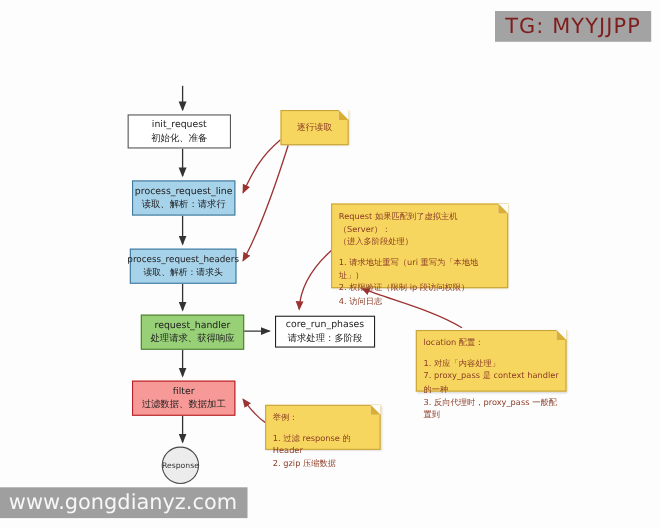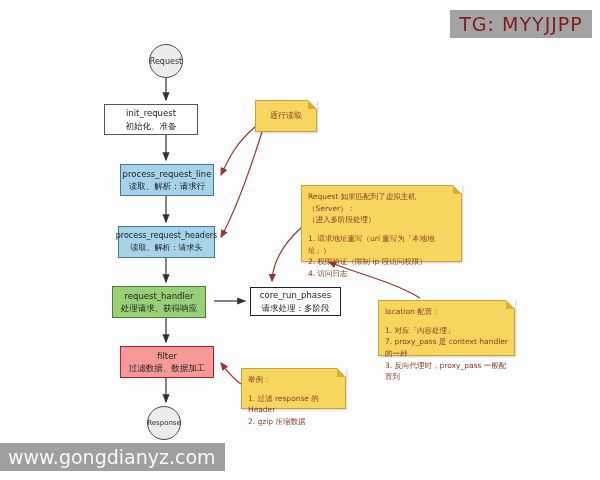--- a/index.html
+++ b/index.html
@@ -23,24 +23,24 @@
     font-size:8px; color:#333;
   }
   #circle-request  { left:149px; top:44px;  }
   #circle-response { left:147px; top:406px; font-size:7px; }
 
   .node {
     position:absolute; box-sizing:border-box; border:1px solid #555;
     display:flex; flex-direction:column; align-items:center; justify-content:center;
     text-align:center; font-size:8.5px; line-height:1.45; color:#222;
   }
-  #node-init    { left:104px; top:104px; width:94px; height:31px; background:#ffffff; border-color:#555555; }
+  #node-init    { left:116px; top:104px; width:94px; height:31px; background:#ffffff; border-color:#555555; }
   #node-line    { left:120px; top:164px; width:94px; height:32px; background:#A6D2EA; border-color:#41789C; }
   #node-headers { left:118px; top:226px; width:97px; height:32px; background:#A6D2EA; border-color:#41789C; font-size:8px; }
-  #node-handler { left:112px; top:286px; width:94px; height:32px; background:#97D077; border-color:#4F7D35; }
+  #node-handler { left:128px; top:286px; width:94px; height:32px; background:#97D077; border-color:#4F7D35; }
   #node-core    { left:250px; top:287px; width:91px; height:29px; background:#ffffff; border-color:#222222; }
   #node-filter  { left:120px; top:346px; width:94px; height:32px; background:#F79A97; border-color:#B42025; }
 
   .note {
     position:absolute; box-sizing:border-box;
     background:#F7D65F; border:1px solid #C9A43B;
     box-shadow:1px 1px 2px rgba(0,0,0,.18);
     color:#8a3b24; font-size:7.5px; line-height:1.55;
     padding:5px 6px;
   }
@@ -89,21 +89,20 @@
       <path d="M255,127 C236,143 229,158 221,175" marker-end="url(#ar)"></path>
       <path d="M262,132 C250,170 237,208 221,237" marker-end="url(#ar)"></path>
       <path d="M302,227 C284,243 273,260 272,281" marker-end="url(#ar)"></path>
       <path d="M420,298 C392,281 352,272 329,262" marker-end="url(#ar)"></path>
       <path d="M241,384 C232,378 227,371 221,363" marker-end="url(#ar)"></path>
     </g>
   </svg>
 
   <div class="badge">TG: MYYJJPP</div>
 
-  <div class="circle" id="circle-request">Request</div>
 
   <div class="node" id="node-init">
     <div>init_request</div>
     <div>初始化、准备</div>
   </div>
 
   <div class="node" id="node-line">
     <div>process_request_line</div>
     <div>读取、解析：请求行</div>
   </div>

